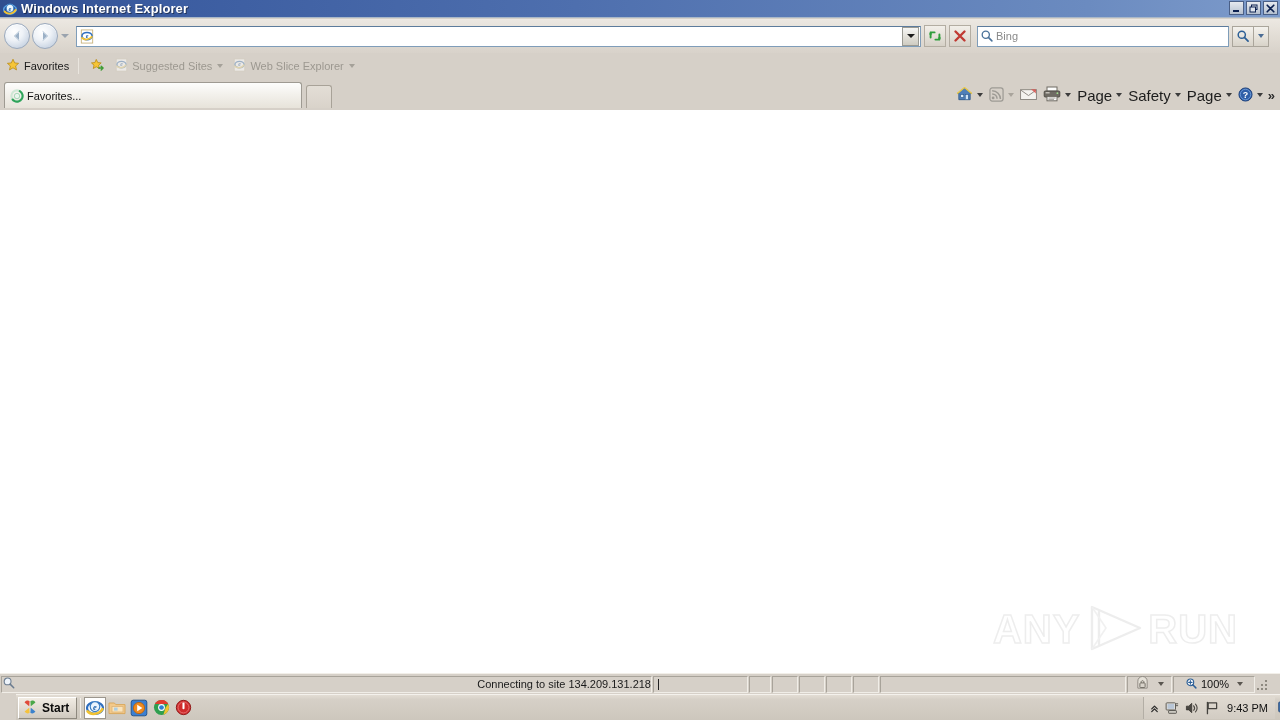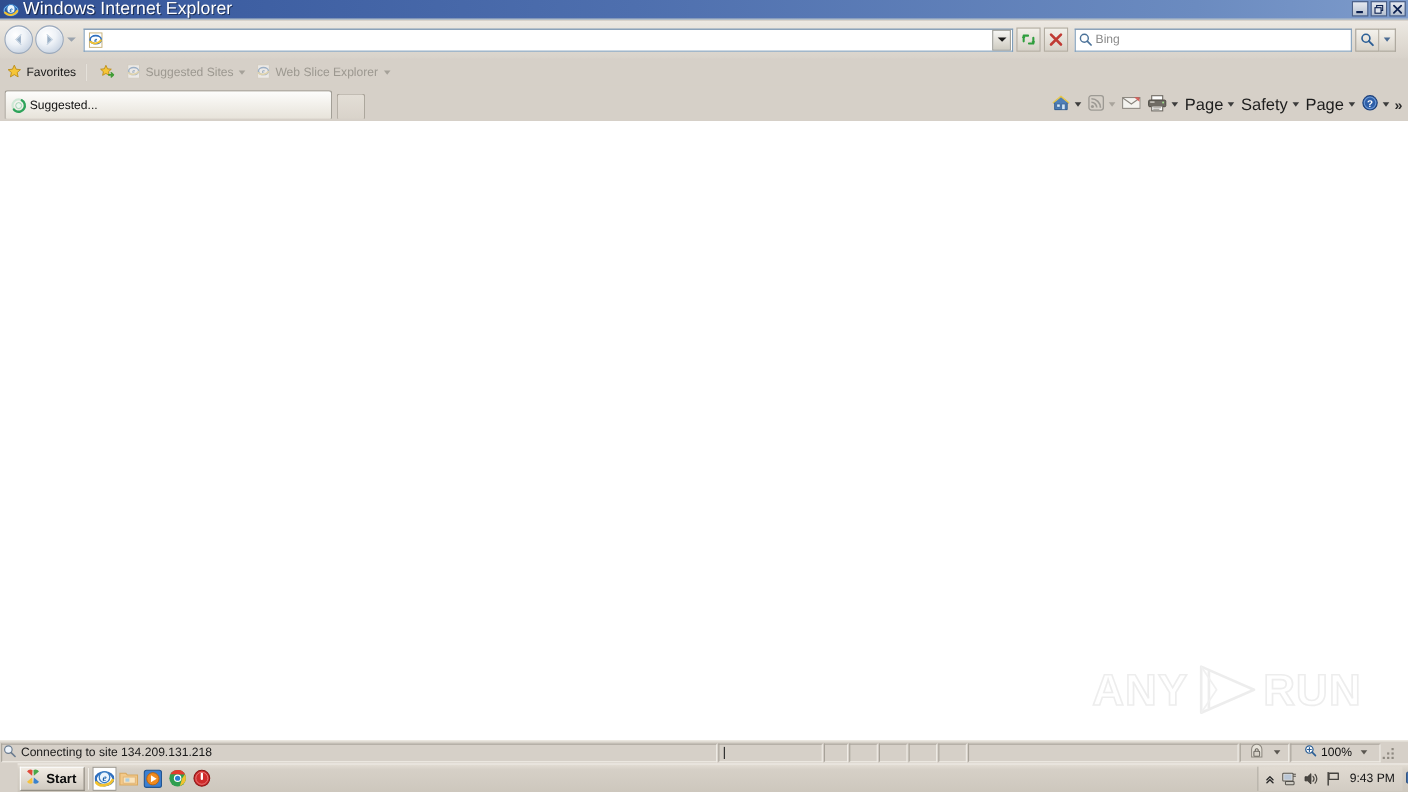--- a/index.html
+++ b/index.html
@@ -21,21 +21,21 @@
 
   
   #titlebar {
     position: absolute; left: 0; top: 0; width: 1280px; height: 18px;
     background: linear-gradient(to right, #2f4d8f 0%, #3b5ca0 12%, #4e6fae 45%, #6b8bc0 85%, #7d9bcb 100%);
     display: flex; align-items: center;
     border-bottom: 1px solid #a9b8c9;
   }
   #titlebar .tb-icon { margin-left: 3px; margin-right: 4px; display: flex; align-items: center; }
   #titlebar .tb-title {
-    color: #ffffff; font-weight: normal; font-size: 16px;
+    color: #ffffff; font-weight: bold; font-size: 13px;
     text-shadow: 1px 1px 0 rgba(0,0,0,0.45);
     letter-spacing: 0.1px;
   }
   #titlebar .tb-buttons {
     position: absolute; right: 2px; top: 1px; display: flex; gap: 2px;
   }
   .tb-btn {
     width: 15px; height: 14px;
     background: linear-gradient(to bottom, #e6e9ef 0%, #c9d1dd 60%, #b4bfce 100%);
     border: 1px solid #4a5f86;
@@ -204,21 +204,21 @@
     display: flex; align-items: center;
   }
   .spane {
     height: 17px;
     border: 1px solid;
     border-color: #a8a39a #f0ede7 #f0ede7 #a8a39a;
     background: #d6d0c8;
     display: flex; align-items: center;
     margin-left: 1px;
   }
-  .spane.main { flex: 0 0 651px; padding-left: 0; }
+  .spane.main { flex: 0 0 651px; padding-left: 0; justify-content: space-between; }
   .spane.main .stxt { font-size: 11px; color: #1a1a1a; margin-left: 3px; }
   .spane.caret { flex: 0 0 95px; position: relative; }
   .spane.caret .bar { width: 1px; height: 11px; background: #222; margin-left: 4px; }
   .spane.sm { flex: 0 0 22px; }
   .spane.md { flex: 0 0 26px; }
   .spane.wide { flex: 0 0 246px; }
   .spane.zone { flex: 0 0 45px; justify-content: center; gap: 3px; }
   .spane.zoom { flex: 0 0 82px; justify-content: center; gap: 3px; }
   .spane.zoom .ztxt { font-size: 11px; color: #111; }
   #grip { width: 14px; height: 17px; margin-left: 1px; position: relative; }
@@ -409,21 +409,21 @@
   <div id="tabrow">
 
     <div id="tab1">
       <span class="tabicon">
         <svg width="14" height="14" viewBox="0 0 16 16">
           <circle cx="8" cy="8" r="6.4" fill="none" stroke="#cfe8d6" stroke-width="2.4"></circle>
           <circle cx="8" cy="8" r="6.4" fill="none" stroke="#2fa35a" stroke-width="2.4" stroke-dasharray="22 22" stroke-linecap="round" transform="rotate(-60 8 8)"></circle>
           <circle cx="8" cy="8" r="3.1" fill="#e9f6ed" stroke="#8cc9a4" stroke-width="0.8"></circle>
         </svg>
       </span>
-      <span class="tablabel">Suggested...</span>
+      <span class="tablabel">Favorites...</span>
     </div>
 
     <div id="newtab" title="New Tab"></div>
 
     <div id="cmdbar">
       <div class="cmditem">
         <span>
           <svg width="17" height="16" viewBox="0 0 18 16">
             <path d="M9 1.6 L1.6 7.4 L3 7.4 L3 14 L15 14 L15 7.4 L16.4 7.4 Z" fill="#4f7fb8" stroke="#2c5688" stroke-width="0.9" stroke-linejoin="round"></path>
             <rect x="5" y="8.6" width="3.2" height="3" fill="#d9ecfa" stroke="#2c5688" stroke-width="0.6"></rect>

